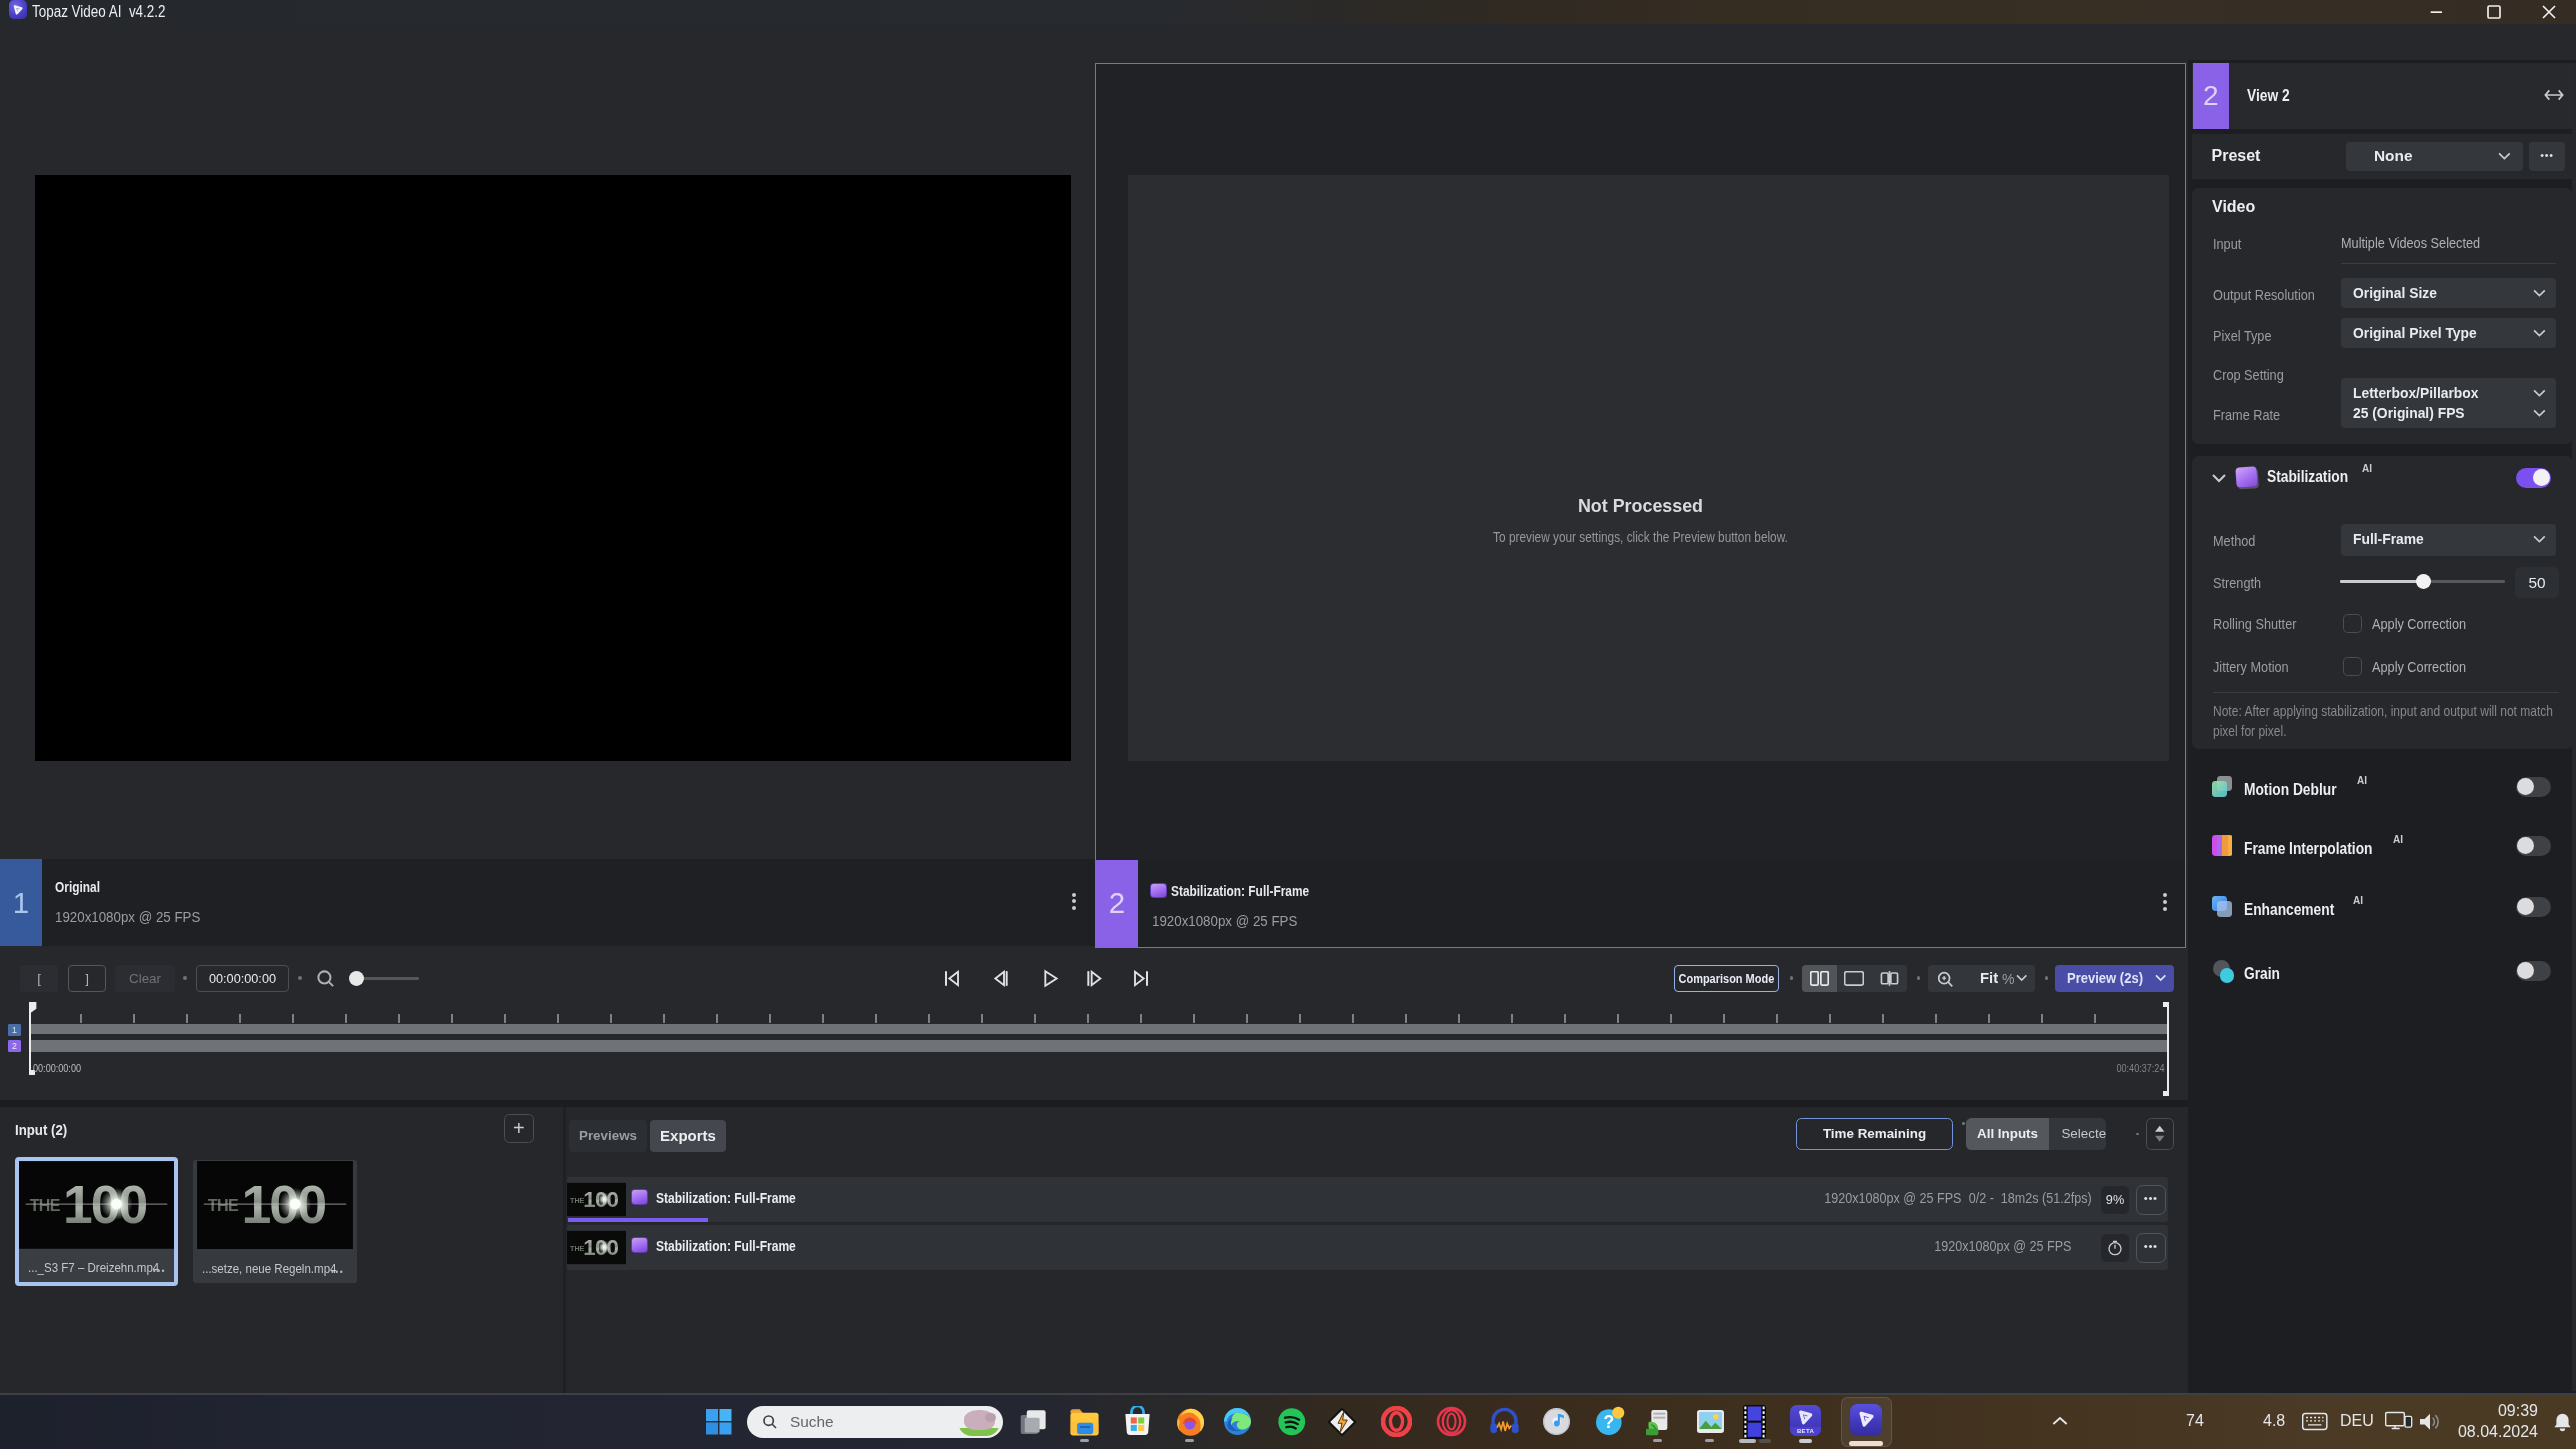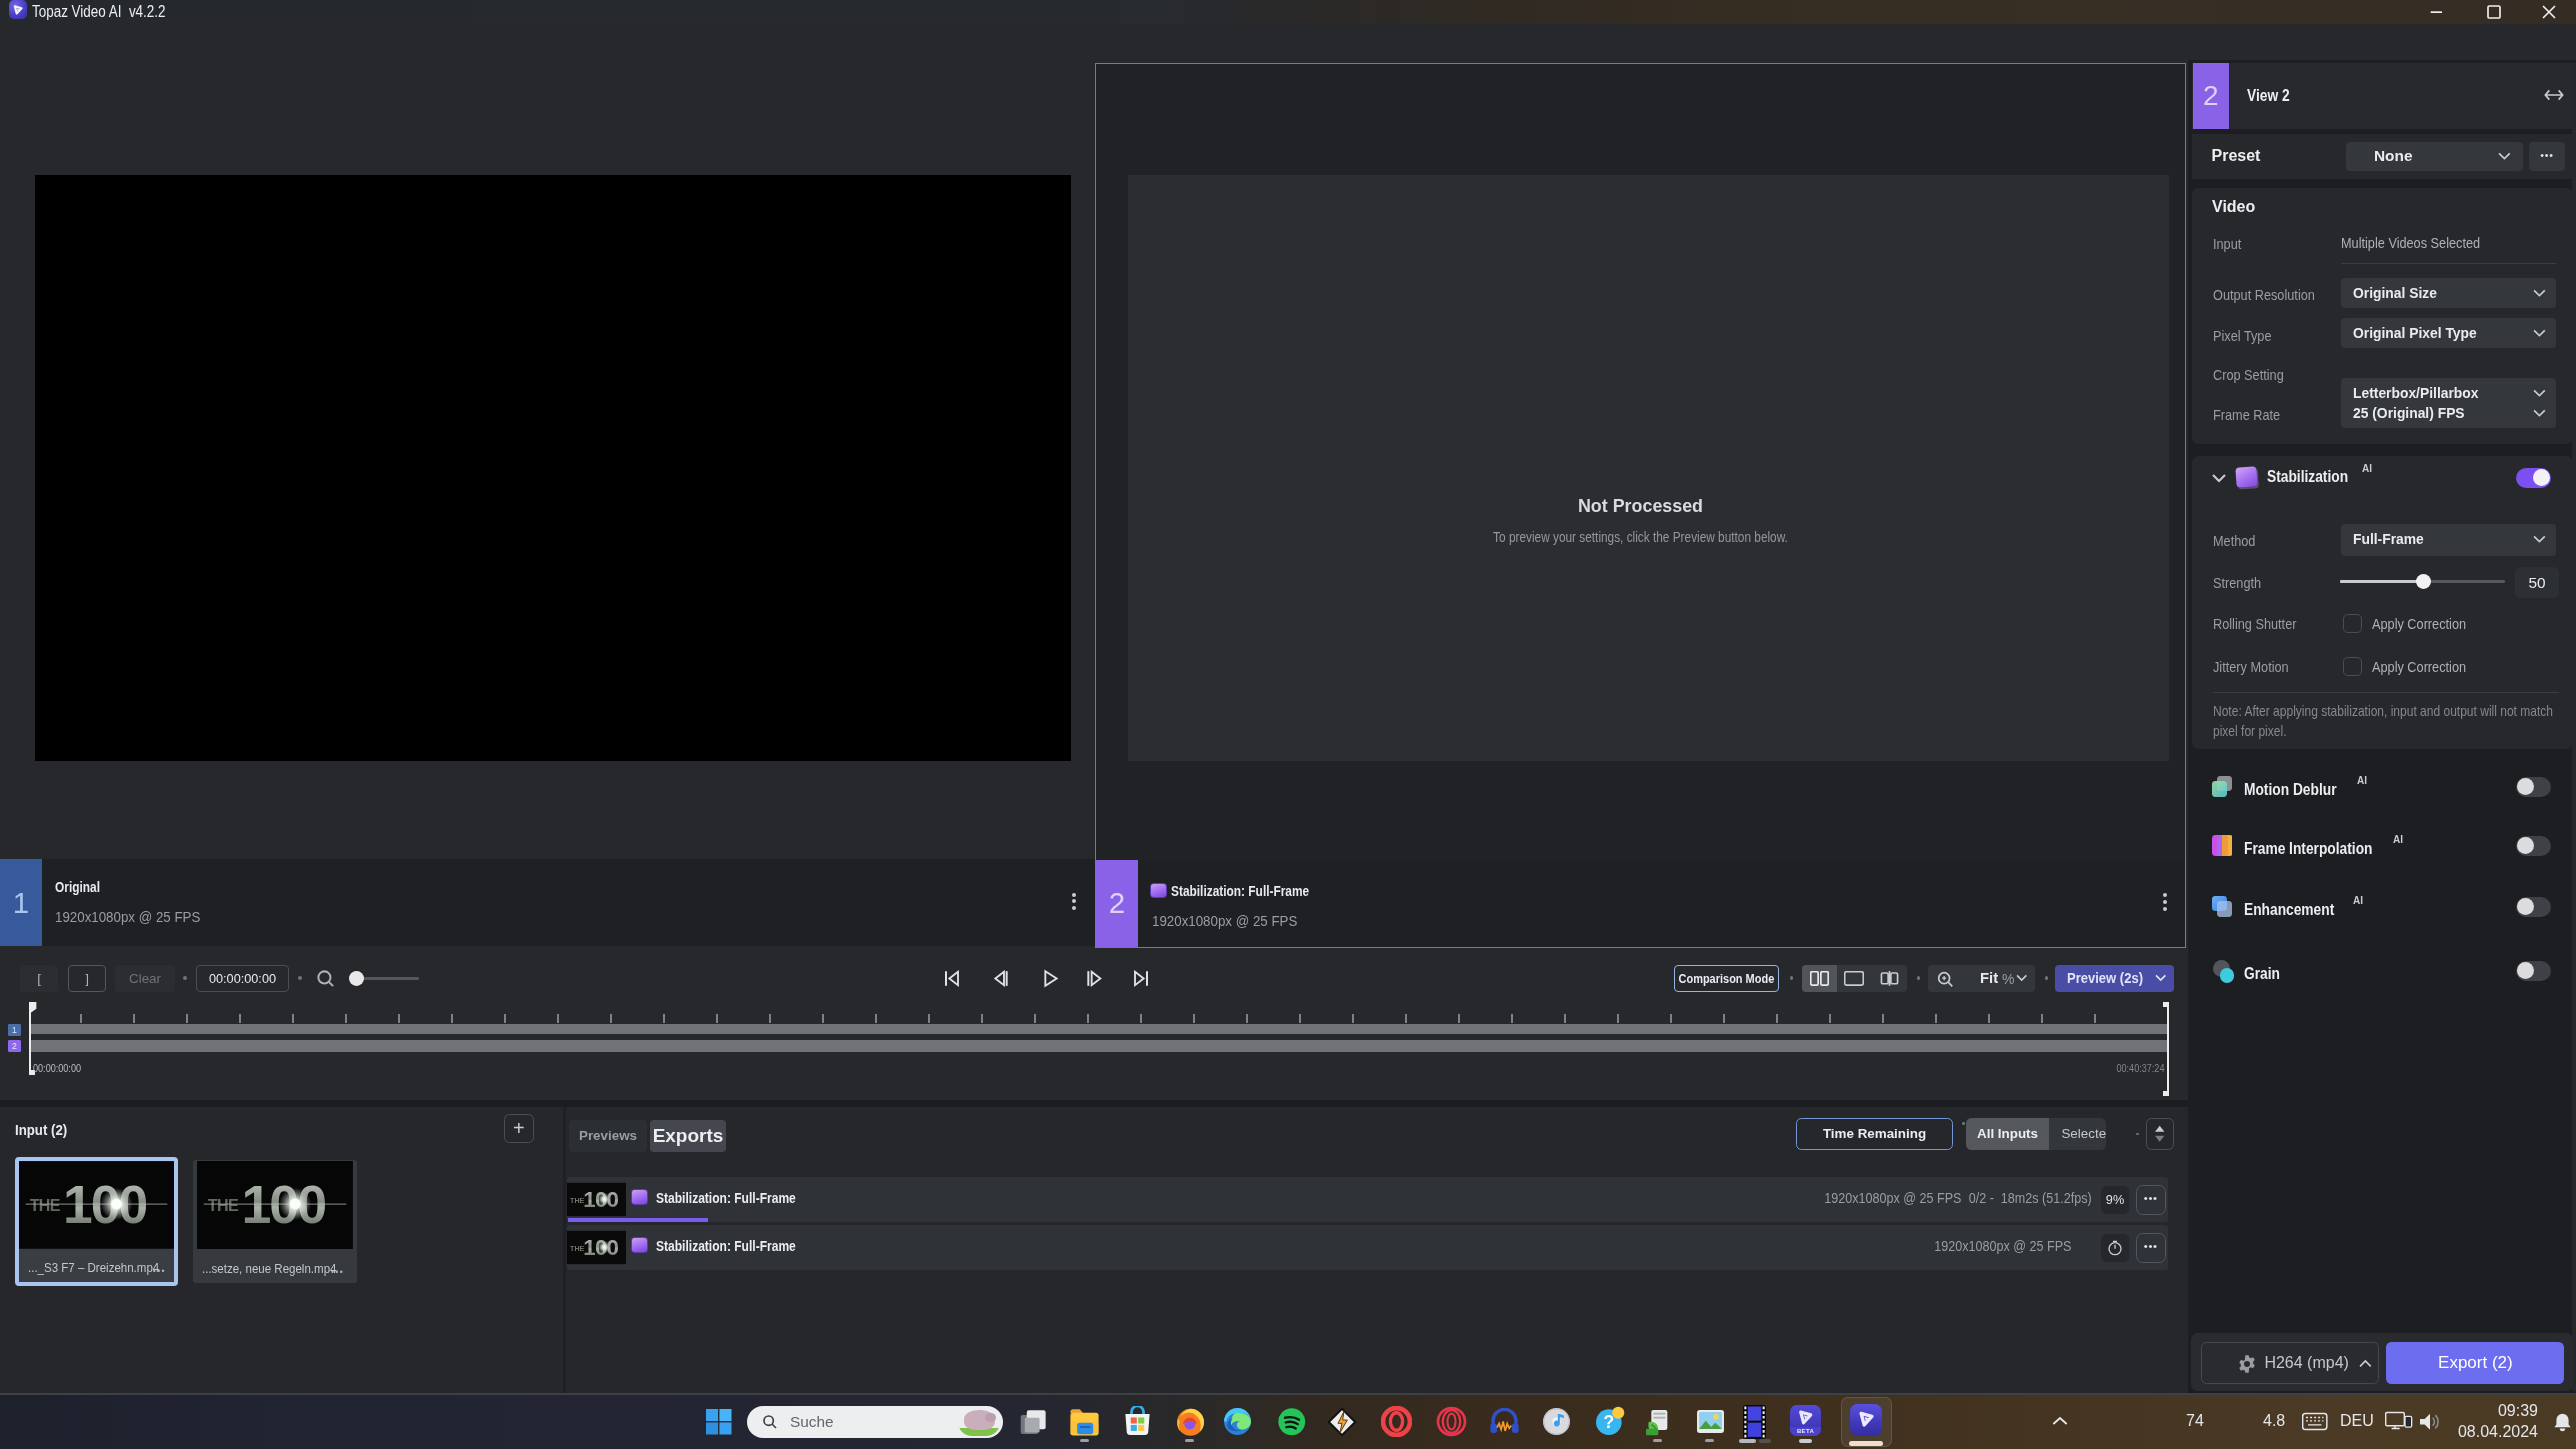--- a/index.html
+++ b/index.html
@@ -256,21 +256,21 @@
           <text x="66" y="93" font-family="Liberation Sans" font-weight="bold" font-size="80" letter-spacing="-3" fill="url(#metal)">100</text>
           <rect x="10" y="63" width="212" height="2.5" fill="#b8bfb5" opacity="0.45"></rect>
           <circle cx="146" cy="64" r="24" fill="url(#flare)"></circle>
           <circle cx="146" cy="64" r="8" fill="#fbfffa"></circle>
         </svg>
         <div style="position:absolute; left:9.4px; top:101px; font-size:13.4px; color:#c4c7cb; white-space:nowrap; transform:scaleX(0.86); transform-origin:left center;">...setze, neue Regeln.mp4</div>
         <div style="position:absolute; left:138px; top:107px; color:#aeb1b6; font-size:8.7px; letter-spacing:1.3px;">•••</div>
       </div>
 
       <div style="position:absolute; left:569px; top:17px; width:78px; height:32px; background:#2b2e33; border-radius:4px; color:#9a9da2; font-size:13.4px; font-weight:bold; text-align:center; line-height:32px;">Previews</div>
-      <div style="position:absolute; left:650px; top:17px; width:76px; height:32px; background:#44474d; border-radius:4px; color:#eceef0; font-size:19px; font-weight:bold; text-align:center; line-height:32px;">Exports</div>
+      <div style="position:absolute; left:650px; top:17px; width:76px; height:32px; background:#44474d; border-radius:4px; color:#eceef0; font-size:15px; font-weight:bold; text-align:center; line-height:32px;">Exports</div>
       <div style="position:absolute; left:1796px; top:15.4px; width:157px; height:32px; border:1.3px solid #7396d8; border-radius:5.4px; color:#e8ecf4; font-size:13.4px; font-weight:bold; text-align:center; line-height:29px;">Time Remaining</div>
       <div style="position:absolute; left:1962px; top:19px; width:2.7px; height:2.7px; border-radius:50%; background:#6f7277;"></div>
       <div style="position:absolute; left:1966px; top:15.4px; width:140px; height:32px; border-radius:5.4px; overflow:hidden;">
         <div style="position:absolute; left:0; top:0; width:83px; height:32px; background:#54575c; color:#eceef0; font-size:13.4px; font-weight:bold; text-align:center; line-height:32px;">All Inputs</div>
         <div style="position:absolute; left:83px; top:0; width:77px; height:32px; background:#33363b; color:#c4c7cb; font-size:13.4px; text-align:center; line-height:32px;">Selected</div>
       </div>
       <div style="position:absolute; left:2136px; top:29.5px; width:2.7px; height:2.7px; border-radius:50%; background:#6f7277;"></div>
       <div style="position:absolute; left:2146px; top:15.4px; width:28px; height:32px; border:1.3px solid #4a4d52; border-radius:5.4px;">
         <svg style="position:absolute; left:6px; top:6px;" width="13.4" height="17.4" viewBox="0 0 20 26">
             <path d="M10 1 L17 10 H3 Z" fill="#c9ccd0"></path>
@@ -433,32 +433,20 @@
       </div>
     <div style="position:absolute; left:23.5px; top:900px; width:23px; height:23px;">
       <div style="position:absolute; left:1.3px; top:0px; width:17.4px; height:17.4px; border-radius:50%; background:#52565c;"></div>
       <div style="position:absolute; left:8px; top:8px; width:14.8px; height:14.8px; border-radius:50%; background:#3ecbe0;"></div>
     </div>
     <div style="position:absolute; left:56px; top:905px; font-size:16px; font-weight:bold; color:#eceef0;" class="cxl">Grain</div>
     <div class="togoff" style="top:901px;">
         <div></div>
       </div>
 
-    <div style="position:absolute; left:3.4px; top:1273px; width:382px; height:58px; background:#292b2f; border-radius:6.7px;">
-      <div style="position:absolute; left:10px; top:9.4px; width:178px; height:42px; border:1.3px solid #45484e; border-radius:5.4px;">
-        <svg style="position:absolute; left:35px; top:10.7px;" width="20" height="20" viewBox="0 0 30 30">
-            <path fill="#9a9da2" d="M12.5 2 h5 l0.8 3.2 a10 10 0 0 1 2.7 1.1 l3.1-1.5 2.5 4.3-2.4 2.2 a10 10 0 0 1 0 3.4 l2.4 2.2-2.5 4.3-3.1-1.5 a10 10 0 0 1-2.7 1.1 L17.5 28 h-5 l-0.8-3.2 a10 10 0 0 1-2.7-1.1 l-3.1 1.5-2.5-4.3 2.4-2.2 a10 10 0 0 1 0-3.4 L3.4 13.1 l2.5-4.3 3.1 1.5 a10 10 0 0 1 2.7-1.1 Z M15 10.5 a4.5 4.5 0 1 0 0 9 a4.5 4.5 0 0 0 0-9 Z"></path>
-          </svg>
-        <span style="position:absolute; left:62px; top:10.7px; font-size:16px; color:#c4c7cb;">H264 (mp4)</span>
-        <svg style="position:absolute; left:156px; top:16px;" width="14.8" height="8.7" viewBox="0 0 22 13">
-            <path d="M3 11 L11 3 L19 11" fill="none" stroke="#c9ccd0" stroke-width="2.5"></path>
-          </svg>
-      </div>
-      <div style="position:absolute; left:195px; top:9.4px; width:178px; height:42px; background:#6d6df0; border-radius:5.4px; color:#fff; font-size:17px; text-align:center; line-height:42px;">Export (2)</div>
-    </div>
   </div>
   <div style="position:absolute; left:0; top:1393px; width:2576px; height:2.7px; background:#3e4045;"></div>
   <div id="taskbar">
 
     <svg style="position:absolute; left:706px; top:14px;" width="25.5" height="25.5" viewBox="0 0 38 38">
       <rect x="0" y="0" width="18" height="18" fill="#3aa0f0"></rect>
         <rect x="20" y="0" width="18" height="18" fill="#46b4f5"></rect>
       <rect x="0" y="20" width="18" height="18" fill="#2f8fe0"></rect>
         <rect x="20" y="20" width="18" height="18" fill="#3aa0f0"></rect>
     </svg>

